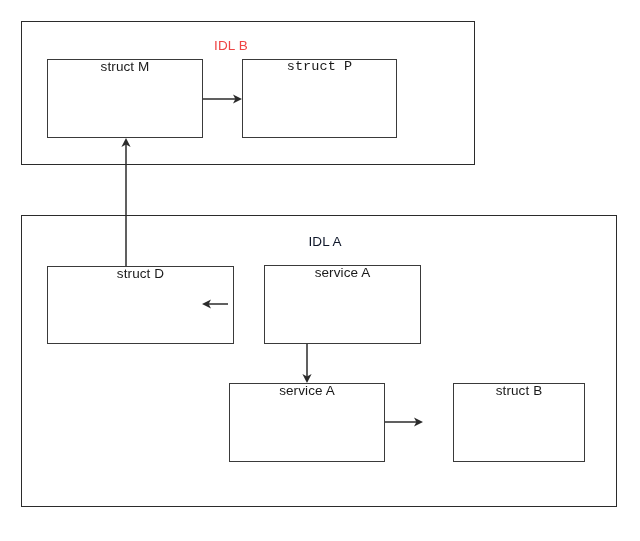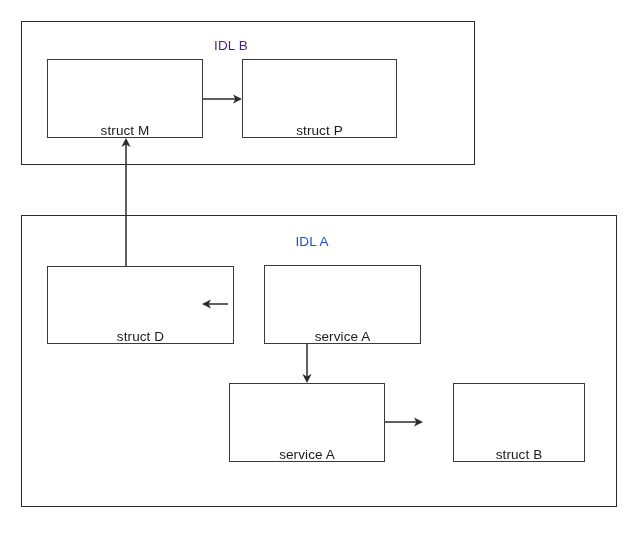--- a/index.html
+++ b/index.html
@@ -33,21 +33,21 @@
     border: 1.4px solid #2b2b2b;
     background: transparent;
     box-sizing: border-box;
   }
   .node-box {
     position: absolute;
     border: 1.4px solid #3a3a3a;
     background: #ffffff;
     box-sizing: border-box;
     display: flex;
-    align-items: flex-end;
+    align-items: flex-start;
     justify-content: center;
   }
   .node-label {
     font-size: 13.5px;
     line-height: 1;
     color: #1a1a1a;
     letter-spacing: 0.1px;
     white-space: nowrap;
   }
   .container-label {
@@ -59,29 +59,29 @@
     text-align: center;
     transform: translateX(-50%);
   }
 </style>
 </head>
 <body>
 
 <div id="diagram-root">
 
   <div class="container-box" id="container-idl-b" style="left: 21px; top: 21px; width: 454px; height: 144px; border-color: rgb(43, 43, 43);"></div>
-  <div class="container-label" id="label-idl-b" style="left: 231px; top: 38px; color: #4c1d95;">IDL B</div>
+  <div class="container-label" id="label-idl-b" style="left: 231px; top: 38px; color: #ef4444;">IDL B</div>
 
   <div class="container-box" id="container-idl-a" style="left: 21px; top: 215px; width: 596px; height: 292px; border-color: rgb(43, 43, 43);"></div>
-  <div class="container-label" id="label-idl-a" style="left: 312px; top: 234px; color: #1d4ed8;">IDL A</div>
+  <div class="container-label" id="label-idl-a" style="left: 325px; top: 234px; color: #0f172a;">IDL A</div>
 
   <div class="node-box" id="node-struct-m" style="left: 47px; top: 59px; width: 156px; height: 79px;">
     <span class="node-label">struct M</span>
   </div>
-  <div class="node-box" id="node-struct-p" style="left: 242px; top: 59px; width: 155px; height: 79px;">
+  <div class="node-box" id="node-struct-p" style="left: 242px; top: 59px; width: 155px; height: 79px; font-family: Liberation Mono, monospace;">
     <span class="node-label">struct P</span>
   </div>
   <div class="node-box" id="node-struct-d" style="left: 47px; top: 266px; width: 187px; height: 78px;">
     <span class="node-label">struct D</span>
   </div>
   <div class="node-box" id="node-service-a" style="left: 228px; top: 265px; width: 157px; height: 79px; margin-left: 36px;">
     <span class="node-label">service A</span>
   </div>
   <div class="node-box" id="node-struct-a" style="left: 229px; top: 383px; width: 156px; height: 79px;">
     <span class="node-label">service A</span>

